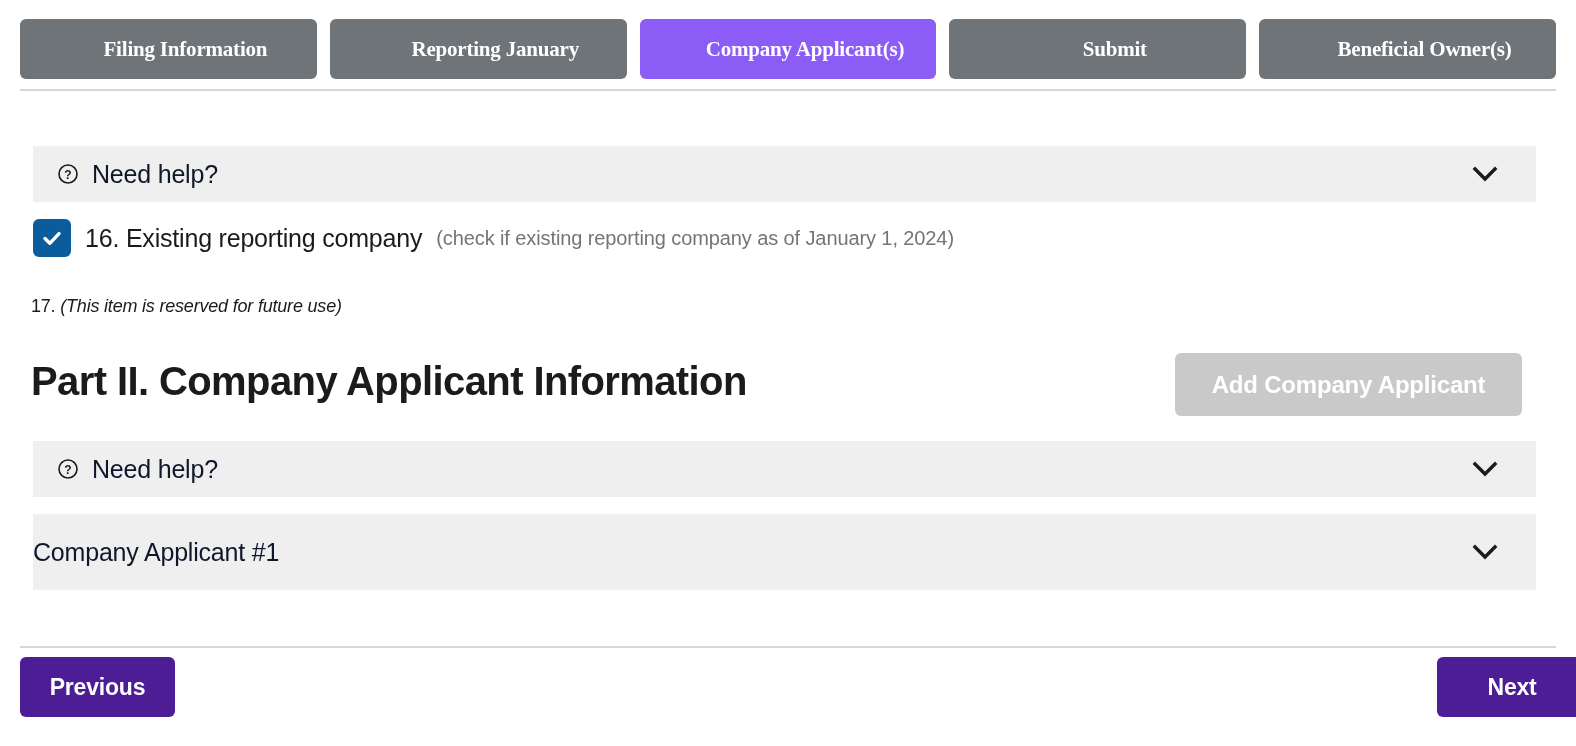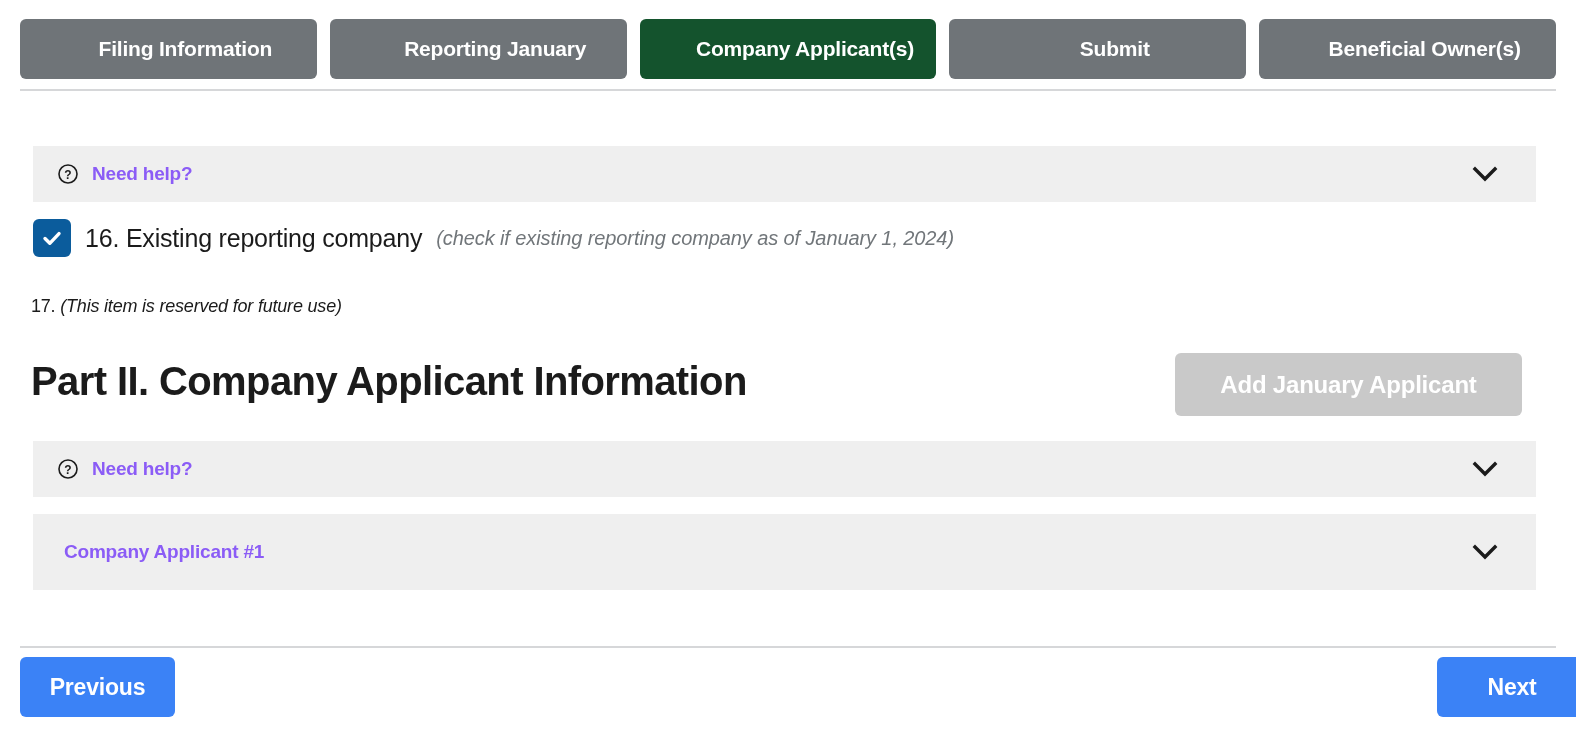--- a/index.html
+++ b/index.html
@@ -32,49 +32,49 @@
     background: #6f7478;
     color: #ffffff;
     font-size: 21px;
     font-weight: bold;
     letter-spacing: -0.2px;
     display: flex;
     align-items: center;
     justify-content: center;
     border: none;
     cursor: pointer;
-    font-family: Liberation Sans, sans-serif;
+    font-family: Liberation Serif, serif;
     white-space: nowrap;
     user-select: none;
     padding-left: 40px;
   }
   .tab.active {
-    background: #14532d;
+    background: #8b5cf6;
   }
   .tabbar-rule {
     position: absolute;
     left: 20px;
     top: 89px;
     width: 1536px;
     height: 2px;
     background: #d6d7d9;
   }
 
   
   .bar {
     position: absolute;
     background: #efefef;
     display: flex;
     align-items: center;
     cursor: pointer;
   }
   .bar-label {
-    font-size: 19px;
-    font-weight: bold;
-    color: #8b5cf6;
+    font-size: 25px;
+    font-weight: normal;
+    color: #0f172a;
     letter-spacing: -0.2px;
   }
   .help-icon {
     width: 22px;
     height: 22px;
     margin-right: 13px;
     display: inline-flex;
     align-items: center;
     justify-content: center;
     flex: none;
@@ -84,21 +84,21 @@
     right: 38px;
     width: 26px;
     height: 16px;
     display: flex;
     align-items: center;
     justify-content: center;
   }
 
   #help-bar-1 { left: 33px; top: 146px; width: 1503px; height: 56px; padding-left: 24px; box-sizing: border-box; }
   #help-bar-2 { left: 33px; top: 441px; width: 1503px; height: 56px; padding-left: 24px; box-sizing: border-box; }
-  #applicant-bar-1 { left: 33px; top: 514px; width: 1503px; height: 76px; padding-left: 31px; box-sizing: border-box; }
+  #applicant-bar-1 { left: 33px; top: 514px; width: 1503px; height: 76px; box-sizing: border-box; }
 
   
   .check-row {
     position: absolute;
     left: 33px;
     top: 219px;
     display: flex;
     align-items: center;
   }
   .checkbox {
@@ -115,21 +115,20 @@
   .check-text {
     margin-left: 14px;
     font-size: 25px;
     color: #1b1b1b;
     letter-spacing: -0.2px;
     white-space: nowrap;
   }
   .check-hint {
     margin-left: 14px;
     font-size: 20px;
-    font-style: italic;
     color: #71767a;
     letter-spacing: -0.1px;
   }
 
   
   .item-17 {
     position: absolute;
     left: 31px;
     top: 296px;
     font-size: 18px;
@@ -174,21 +173,21 @@
     left: 20px;
     top: 646px;
     width: 1536px;
     height: 2px;
     background: #d6d7d9;
   }
   .nav-button {
     position: absolute;
     border: none;
     border-radius: 6px;
-    background: #3b82f6;
+    background: #4c1d95;
     color: #ffffff;
     font-size: 23px;
     font-weight: bold;
     letter-spacing: -0.2px;
     font-family: "Liberation Sans", sans-serif;
     cursor: pointer;
     display: flex;
     align-items: center;
     justify-content: center;
   }
@@ -231,21 +230,21 @@
   <span class="check-text">16. Existing reporting company</span>
   <span class="check-hint">(check if existing reporting company as of January 1, 2024)</span>
 </div>
 
 <div class="item-17">
   <span>17.</span>
   <em>(This item is reserved for future use)</em>
 </div>
 
 <h2 class="part-heading">Part II. Company Applicant Information</h2>
-<button class="add-button" disabled="">Add January Applicant</button>
+<button class="add-button" disabled="">Add Company Applicant</button>
 
 <div class="bar" id="help-bar-2">
   <span class="help-icon">
     <svg width="22" height="22" viewBox="0 0 22 22" aria-hidden="true">
       <circle cx="11" cy="11" r="9" fill="none" stroke="#1b1b1b" stroke-width="1.6"></circle>
       <text x="11" y="15.6" text-anchor="middle" font-family="Liberation Sans, sans-serif" font-size="12" font-weight="bold" fill="#1b1b1b">?</text>
     </svg>
   </span>
   <span class="bar-label">Need help?</span>
   <span class="chevron">

